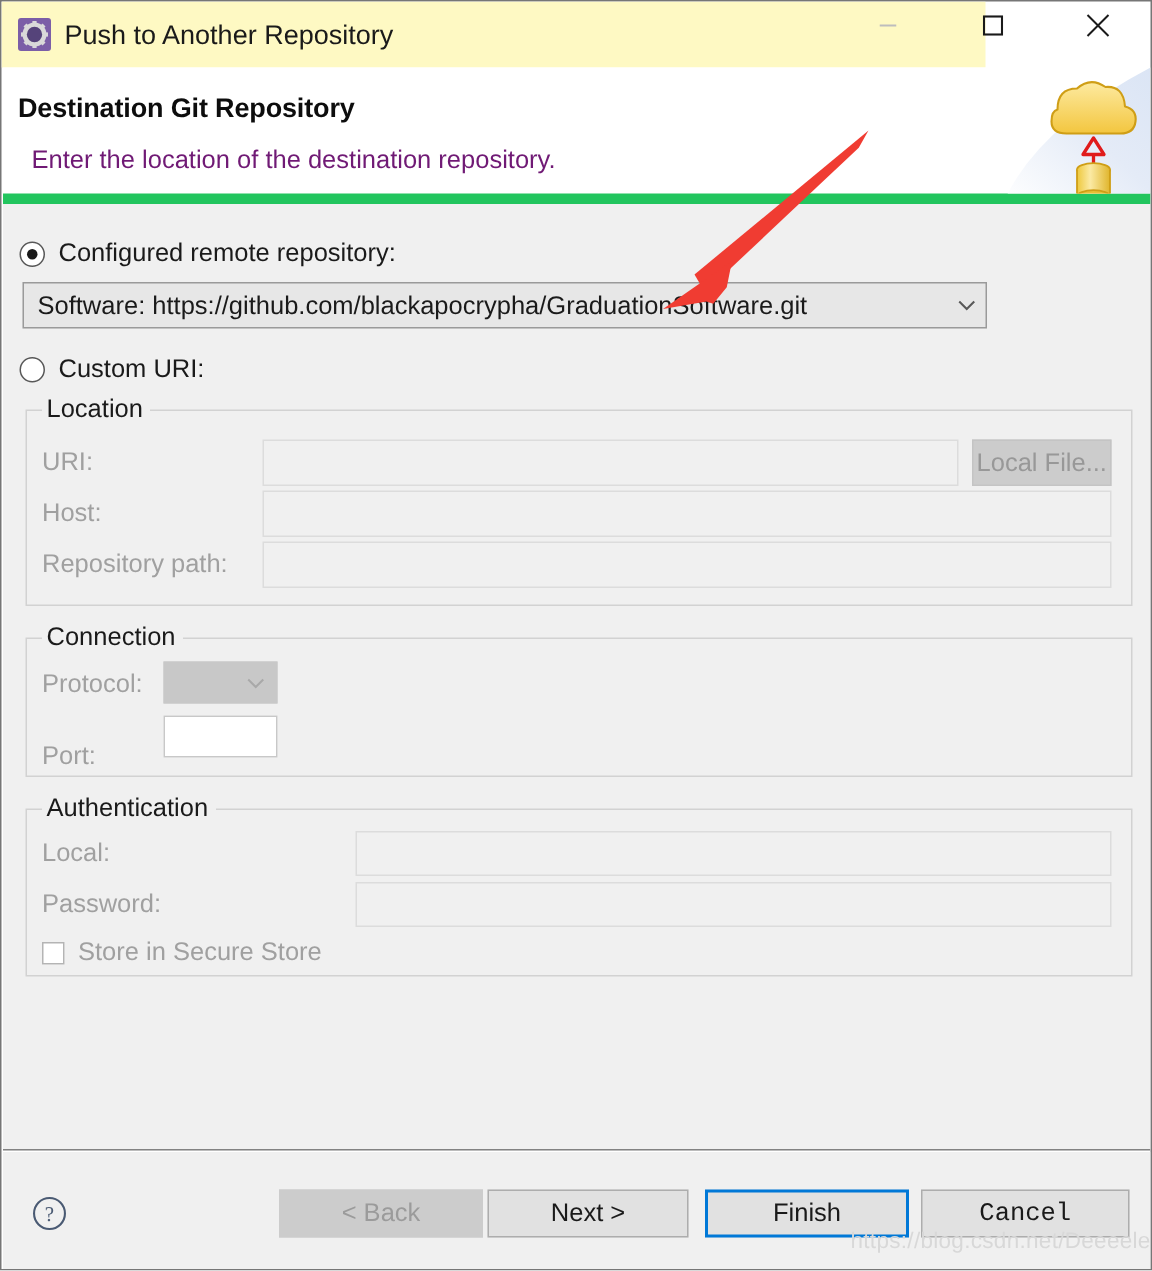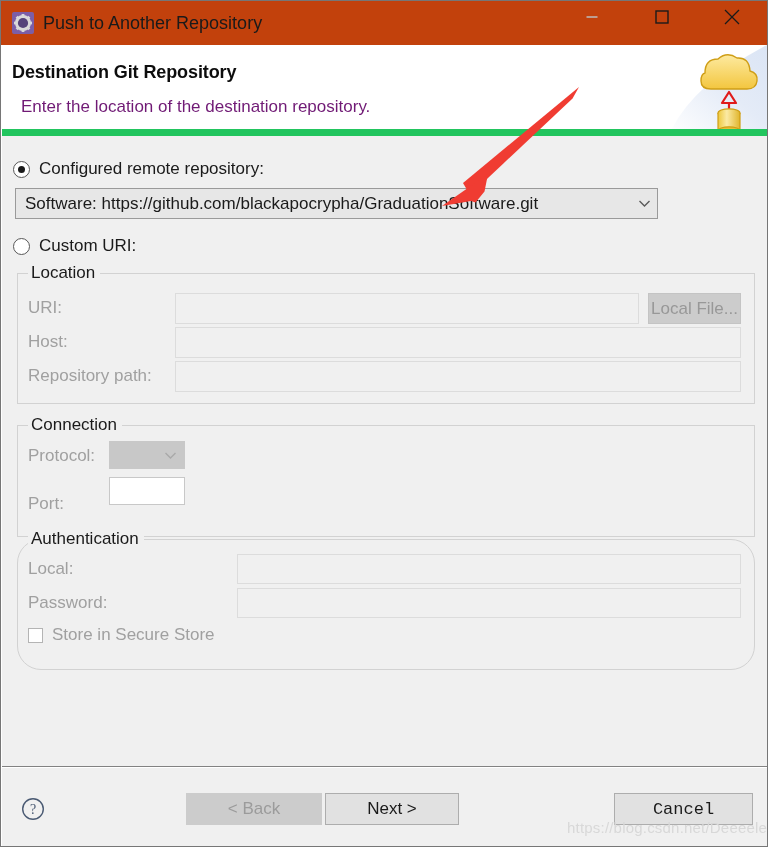--- a/index.html
+++ b/index.html
@@ -21,23 +21,23 @@
     box-sizing: border-box;
     border: 1px solid #767676;
     background: #ffffff;
     overflow: hidden;
   }
 
   
   .titlebar {
     position: absolute;
     left: 0; top: 0;
-    width: 766px;
+    width: 656px;
     height: 44px;
-    background: #c2410c;
+    background: #fef9c3;
   }
   .title-icon {
     position: absolute;
     left: 11px; top: 11px;
     width: 22px; height: 22px;
     background: #7b5ea7;
     border-radius: 2px;
     box-sizing: border-box;
   }
   .title-icon .gear {
@@ -393,37 +393,37 @@
       <div class="textfield" style="left:157px; top:19px; width:464px; height:31px;"></div>
       <div class="btn-disabled" style="left:630px; top:19px; width:93px; height:31px;">Local File...</div>
 
       <span class="field-label" style="left:10px; top:58px;">Host:</span>
       <div class="textfield" style="left:157px; top:53px; width:566px; height:31px;"></div>
 
       <span class="field-label" style="left:10px; top:92px;">Repository path:</span>
       <div class="textfield" style="left:157px; top:87px; width:566px; height:31px;"></div>
     </div>
 
-    <div class="group" style="left:15px; top:289px; width:738px; height:112px;">
+    <div class="group" style="left:15px; top:289px; width:738px; height:93px;">
       <span class="group-title">Connection</span>
 
       <span class="field-label" style="left:10px; top:20px;">Protocol:</span>
       <div class="combo-disabled" style="left:91px; top:15px; width:76px; height:28px;">
         <span class="combo-arrow">
           <svg width="13" height="9" viewBox="0 0 13 9">
               <polyline points="1.5,2 6.5,7 11.5,2" fill="none" stroke="#a9a9a9" stroke-width="1.4"></polyline>
             </svg>
         </span>
       </div>
 
       <span class="field-label" style="left:10px; top:68px;text-align:right;">Port:</span>
       <div class="textfield enabled" style="left:91px; top:51px; width:76px; height:28px;"></div>
     </div>
 
-    <div class="group" style="left:15px; top:403px; width:738px; height:131px;border-radius:24px;">
+    <div class="group" style="left:15px; top:403px; width:738px; height:112px;">
       <span class="group-title">Authentication</span>
 
       <span class="field-label" style="left:10px; top:19px;">Local:</span>
       <div class="textfield" style="left:219px; top:14px; width:504px; height:30px;"></div>
 
       <span class="field-label" style="left:10px; top:53px;">Password:</span>
       <div class="textfield" style="left:219px; top:48px; width:504px; height:30px;"></div>
 
       <div class="checkbox-row" style="left:10px; top:85px;">
         <span class="checkbox-mark"></span>
@@ -437,20 +437,21 @@
 
   <div class="help-icon">
     <svg width="24" height="24" viewBox="0 0 24 24">
       <circle cx="12" cy="12" r="10.3" fill="none" stroke="#4a5a73" stroke-width="1.4"></circle>
       <text x="12" y="17" text-anchor="middle" font-family="'Liberation Serif', serif" font-size="14" fill="#4a5a73">?</text>
     </svg>
   </div>
 
   <div class="btn disabled" style="left:185px; top:792px; width:136px;">&lt; Back</div>
   <div class="btn" style="left:324px; top:792px; width:134px;">Next &gt;</div>
+  <div class="btn default" style="left:469px; top:792px; width:136px;">Finish</div>
   <div class="btn" style="left:613px; top:792px; width:139px;font-family:Liberation Mono, monospace;">Cancel</div>
 
   <div class="watermark">https://blog.csdn.net/Deeeelete</div>
 
   <svg class="arrow-overlay" viewBox="0 0 768 847" xmlns="http://www.w3.org/2000/svg">
     <g fill="#f03c32">
       <path d="M578 86 L571.5 97.5 L469 194 L462 182 Z"></path>
       <path d="M441 205 L487 173 L483.5 190.5 L474.5 201.5 L470 200 Z"></path>
     </g>
   </svg>

